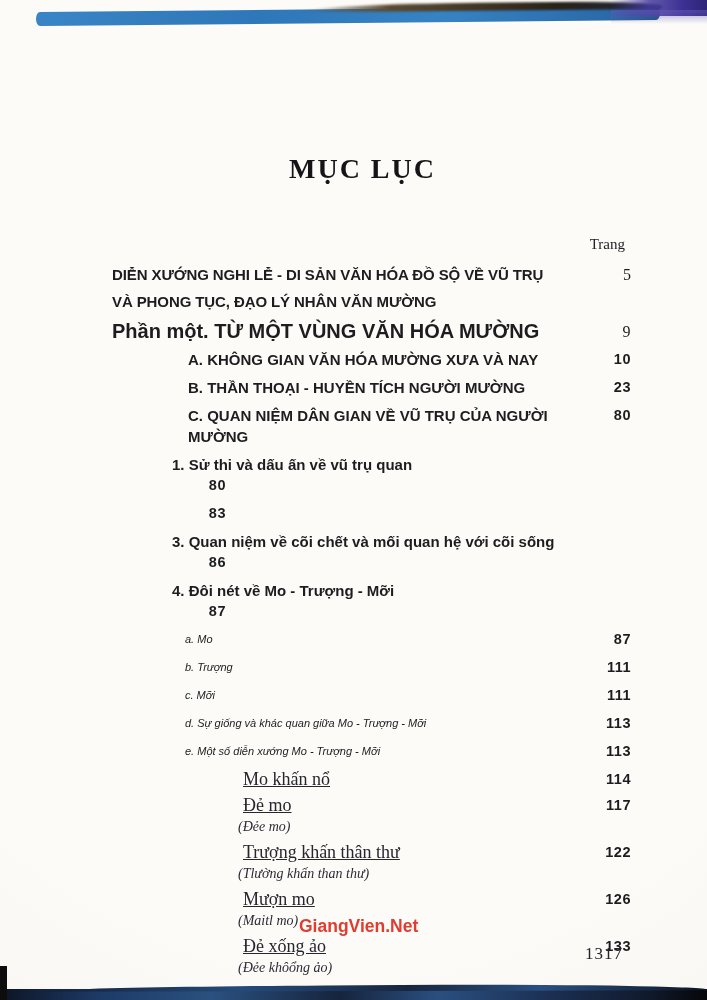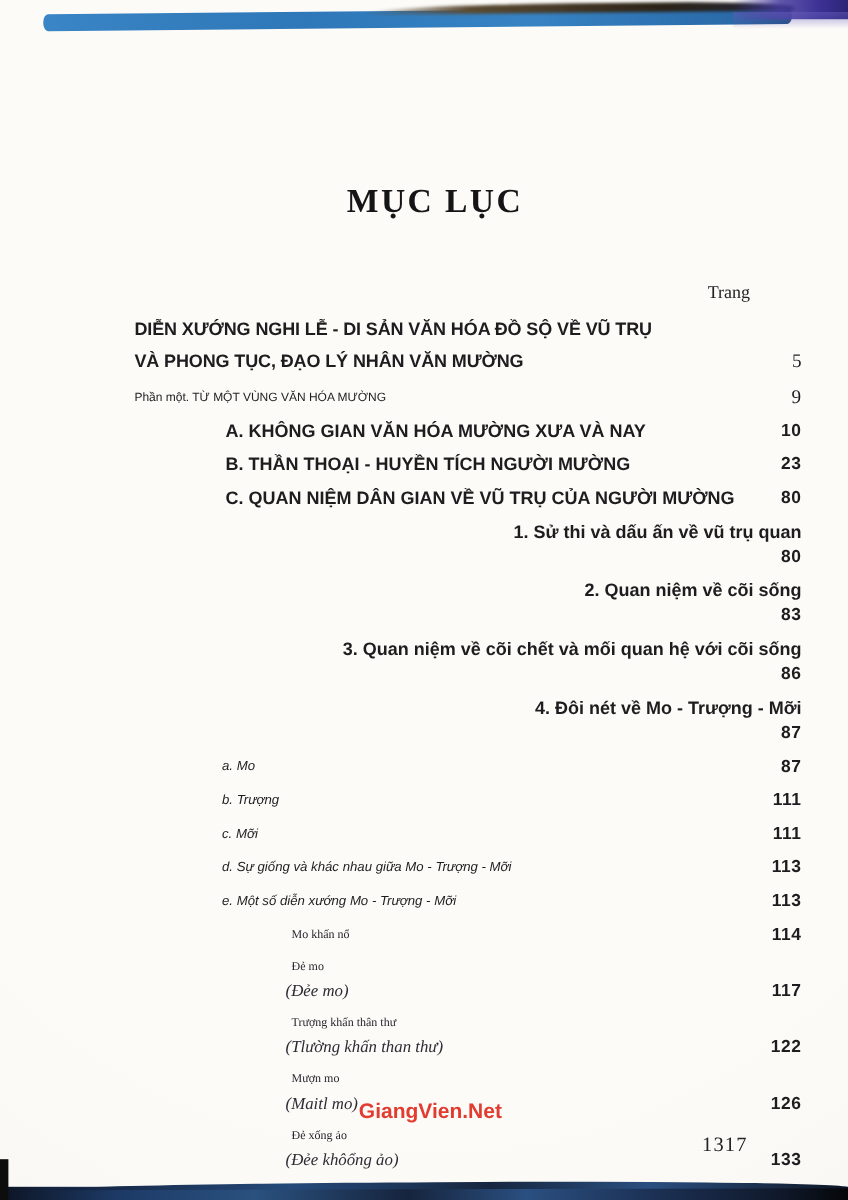--- a/index.html
+++ b/index.html
@@ -55,45 +55,45 @@
     text-align:center;transform:translateX(9px);
     font-family:"Liberation Serif",serif;font-weight:bold;
     font-size:28px;letter-spacing:2px;color:#151518;
   }
   .trang{
     position:absolute;top:236px;right:82px;
     font-family:"Liberation Serif",serif;font-size:15px;color:#222226;
   }
 
   .toc{position:absolute;top:261px;left:0;right:0;}
-  .row{display:flex;align-items:flex-end;padding-right:39px;color:#1d1d20;}
+  .row{display:flex;align-items:flex-start;padding-right:76px;color:#1d1d20;}
   .row .txt{flex:1;}
   .row .num{flex:none;width:54px;text-align:right;font-weight:bold;font-size:14.5px;line-height:21px;letter-spacing:.5px;}
   .row .main{display:block;}
   .row .sub{display:block;}
 
   .lv-h{padding-left:112px;margin-bottom:6px;}
   .lv-h .main{font-weight:bold;font-size:15px;line-height:27px;letter-spacing:-0.1px;max-width:438px;}
   .lv-h .num{font-family:"Liberation Serif",serif;font-weight:normal;font-size:16px;line-height:27px;letter-spacing:0;}
 
   .lv-part{padding-left:112px;margin-bottom:7px;}
-  .lv-part .main{font-weight:normal;font-size:10px;line-height:21px;}
+  .lv-part .main{font-weight:bold;font-size:20px;line-height:21px;}
   .lv-part .num{font-family:"Liberation Serif",serif;font-weight:normal;font-size:16px;}
 
   .lv-abc{padding-left:140px;margin-bottom:7px;margin-left:48px;}
   .lv-abc .main{font-weight:bold;font-size:15px;line-height:21px;}
 
   .lv-num{padding-left:172px;margin-bottom:7px;flex-direction:column;}
   .lv-num .main{font-weight:600;font-size:15px;line-height:21px;}
 
   .lv-alpha{padding-left:185px;margin-bottom:7px;}
   .lv-alpha .main{font-style:italic;font-weight:500;font-size:11px;line-height:21px;}
 
   .lv-deep{padding-left:243px;margin-bottom:5px;}
-  .lv-deep .main{font-family:"Liberation Serif",serif;font-size:10px;line-height:21px;color:#26262e;}
+  .lv-deep .main{font-family:"Liberation Serif",serif;font-size:18px;line-height:21px;color:#26262e;text-decoration:underline;}
   .lv-deep .sub{font-family:"Liberation Serif",serif;font-style:italic;font-size:14px;line-height:21px;color:#2b2b34;margin-left:-5px;}
 
   .watermark{
     position:absolute;left:299px;top:916px;
     font-size:17.5px;font-weight:bold;color:#e23b30;text-decoration:none;
   }
   .folio{
     position:absolute;top:944px;right:84px;
     font-family:"Liberation Serif",serif;font-size:17px;color:#23232a;letter-spacing:1px;
   }
@@ -151,24 +151,20 @@
 
   <div class="row lv-num">
     <div class="txt">
       <span class="main">1.  Sử thi và dấu ấn về vũ trụ quan</span>
 
     </div>
     <div class="num">80</div>
   </div>
 
   <div class="row lv-num">
-    <div class="txt">
-      <span class="main">2.  Quan niệm về cõi sống</span>
-
-    </div>
     <div class="num">83</div>
   </div>
 
   <div class="row lv-num">
     <div class="txt">
       <span class="main">3.  Quan niệm về cõi chết và mối quan hệ với cõi sống</span>
 
     </div>
     <div class="num">86</div>
   </div>
@@ -200,21 +196,21 @@
   <div class="row lv-alpha">
     <div class="txt">
       <span class="main">c.  Mỡi</span>
 
     </div>
     <div class="num">111</div>
   </div>
 
   <div class="row lv-alpha">
     <div class="txt">
-      <span class="main">d.  Sự giống và khác nhau giữa Mo - Trượng - Mỡi</span>
+      <span class="main">d.  Sự giống và khác quan giữa Mo - Trượng - Mỡi</span>
 
     </div>
     <div class="num">113</div>
   </div>
 
   <div class="row lv-alpha">
     <div class="txt">
       <span class="main">e.  Một số diễn xướng Mo - Trượng - Mỡi</span>
 
     </div>

